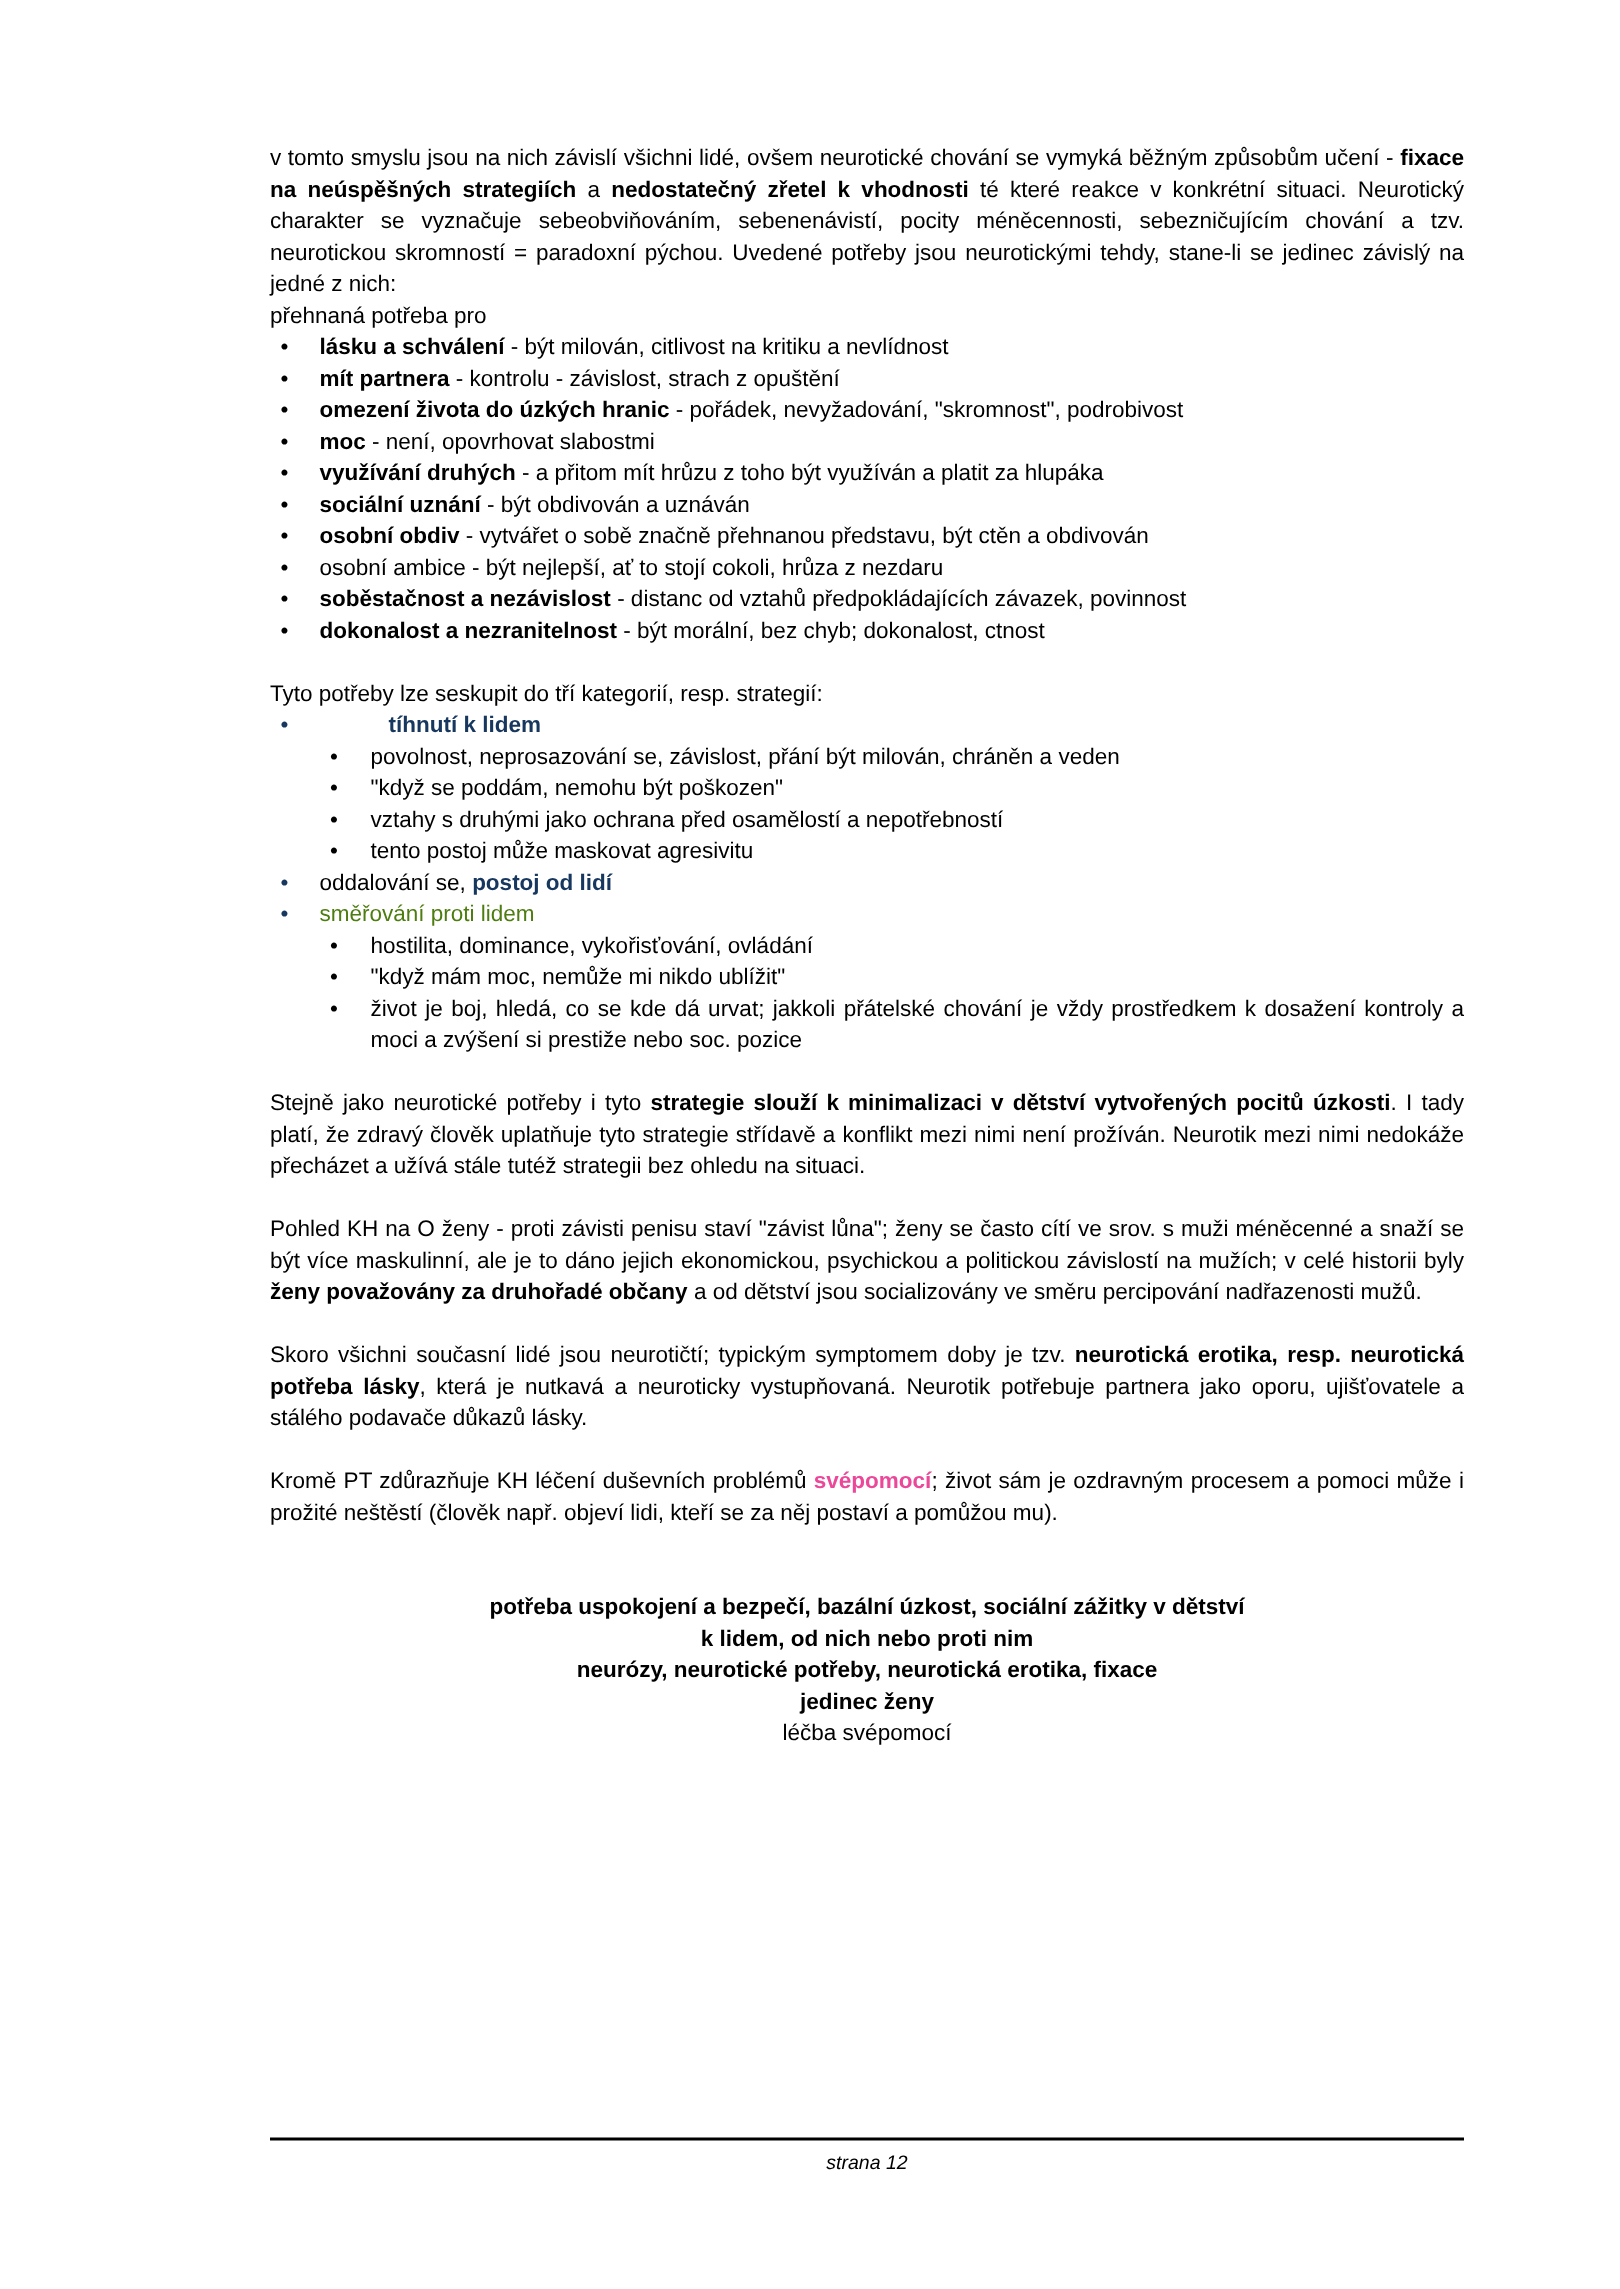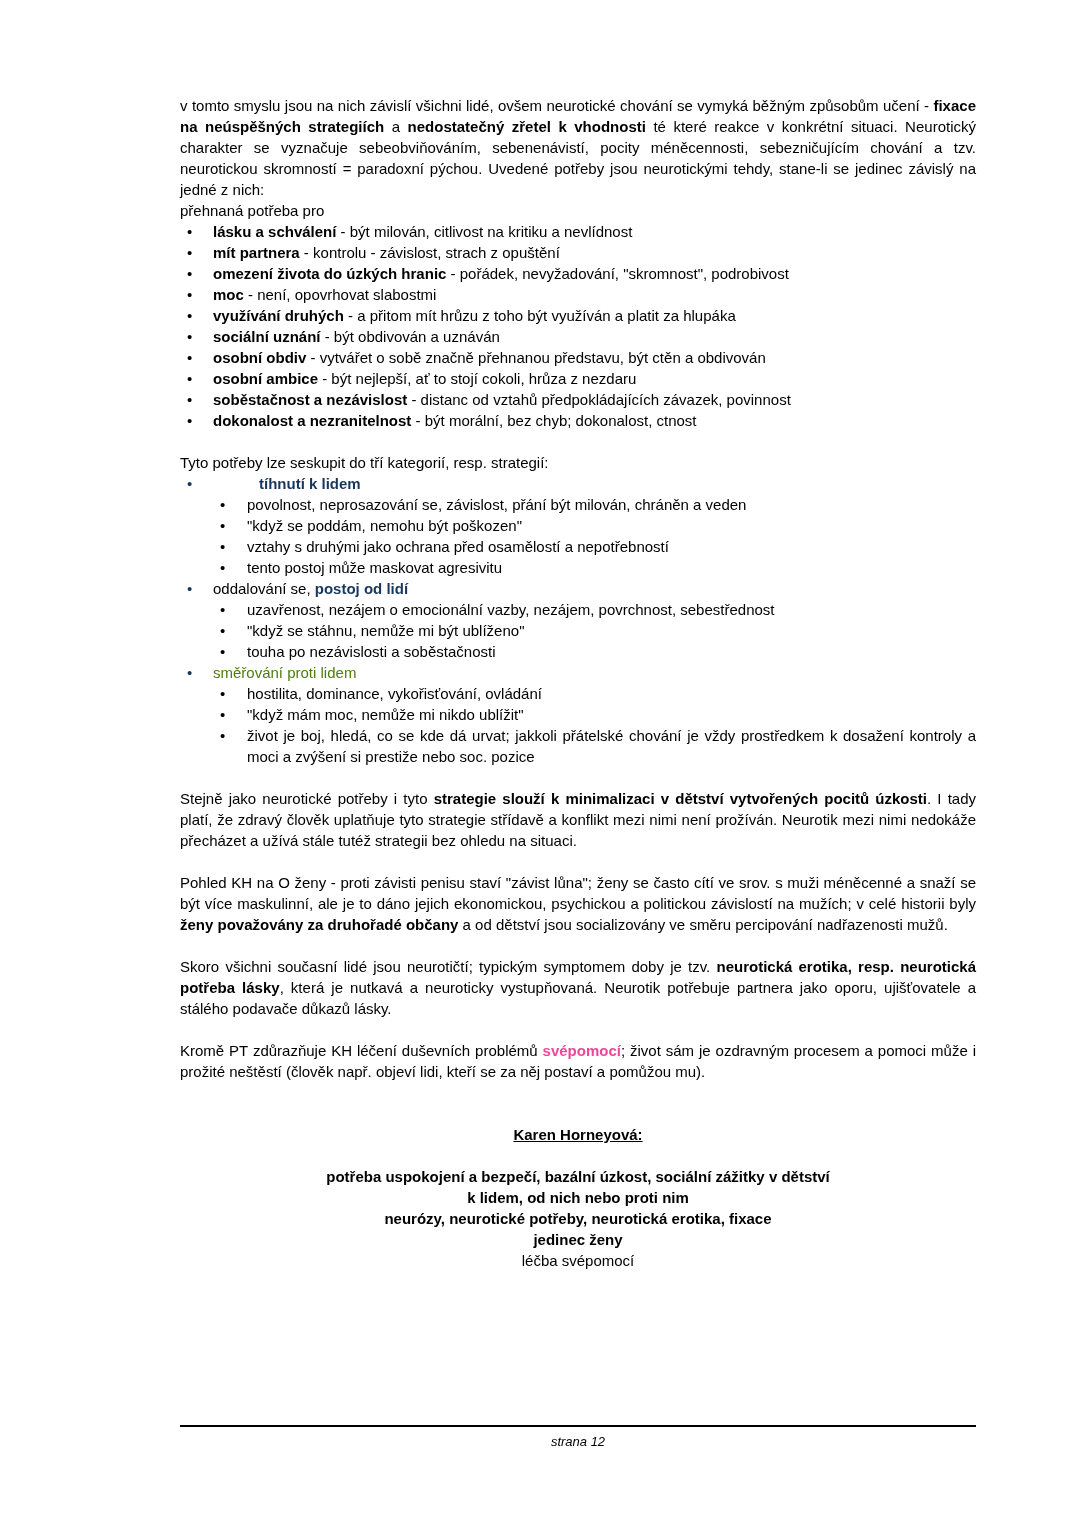--- a/index.html
+++ b/index.html
@@ -58,48 +58,43 @@
       <p class="doc-p"><span>v tomto smyslu jsou na nich závislí všichni lidé, ovšem neurotické chování se vymyká běžným způsobům učení - </span><span style="font-weight: bold;">fixace na neúspěšných strategiích</span><span> a </span><span style="font-weight: bold;">nedostatečný zřetel k vhodnosti</span><span> té které reakce v konkrétní situaci. Neurotický charakter se vyznačuje sebeobviňováním, sebenenávistí, pocity méněcennosti, sebezničujícím chování a tzv. neurotickou skromností = paradoxní pýchou. Uvedené potřeby jsou neurotickými tehdy, stane-li se jedinec závislý na jedné z nich:</span></p>
       <p class="doc-p"><span>přehnaná potřeba pro</span></p>
       <ul class="doc-list" style="margin-bottom: 21px;">
         <li><span style="font-weight: bold;">lásku a schválení</span><span> - být milován, citlivost na kritiku a nevlídnost</span></li>
         <li><span style="font-weight: bold;">mít partnera</span><span> - kontrolu - závislost, strach z opuštění</span></li>
         <li><span style="font-weight: bold;">omezení života do úzkých hranic</span><span> - pořádek, nevyžadování, "skromnost", podrobivost</span></li>
         <li><span style="font-weight: bold;">moc</span><span> - není, opovrhovat slabostmi</span></li>
         <li><span style="font-weight: bold;">využívání druhých</span><span> - a přitom mít hrůzu z toho být využíván a platit za hlupáka</span></li>
         <li><span style="font-weight: bold;">sociální uznání</span><span> - být obdivován a uznáván</span></li>
         <li><span style="font-weight: bold;">osobní obdiv</span><span> - vytvářet o sobě značně přehnanou představu, být ctěn a obdivován</span></li>
-        <li><span style="font-weight: bold;">osobní ambice</span><span> - být nejlepší, ať to stojí cokoli, hrůza z nezdaru</span></li>
+        <li><span style="font-weight: normal;">osobní ambice</span><span> - být nejlepší, ať to stojí cokoli, hrůza z nezdaru</span></li>
         <li><span style="font-weight: bold;">soběstačnost a nezávislost</span><span> - distanc od vztahů předpokládajících závazek, povinnost</span></li>
         <li><span style="font-weight: bold;">dokonalost a nezranitelnost</span><span> - být morální, bez chyb; dokonalost, ctnost</span></li>
       </ul>
       <p class="doc-p"><span>Tyto potřeby lze seskupit do tří kategorií, resp. strategií:</span></p>
       <ul class="doc-list" style="--bullet: #17375E; margin-bottom: 21px;">
         <li><span style="font-weight: bold; color: rgb(23, 55, 94); margin-left: 46px;">tíhnutí k lidem</span><ul class="doc-list">
             <li><span>povolnost, neprosazování se, závislost, přání být milován, chráněn a veden</span></li>
             <li><span>"když se poddám, nemohu být poškozen"</span></li>
             <li><span>vztahy s druhými jako ochrana před osamělostí a nepotřebností</span></li>
             <li><span>tento postoj může maskovat agresivitu</span></li>
           </ul></li>
-        <li><span>oddalování se, </span><span style="font-weight: bold; color: rgb(23, 55, 94);">postoj od lidí</span><ul class="doc-list">
-            <li><span>uzavřenost, nezájem o emocionální vazby, nezájem, povrchnost, sebestřednost</span></li>
-            <li><span>"když se stáhnu, nemůže mi být ublíženo"</span></li>
-            <li><span>touha po nezávislosti a soběstačnosti</span></li>
-          </ul></li>
+        <li><span>oddalování se, </span><span style="font-weight: bold; color: rgb(23, 55, 94);">postoj od lidí</span></li>
         <li><span style="font-weight: normal; color: #4d7c0f;">směřování proti lidem</span><ul class="doc-list">
             <li><span>hostilita, dominance, vykořisťování, ovládání</span></li>
             <li><span>"když mám moc, nemůže mi nikdo ublížit"</span></li>
             <li><span>život je boj, hledá, co se kde dá urvat; jakkoli přátelské chování je vždy prostředkem k dosažení kontroly a moci a zvýšení si prestiže nebo soc. pozice</span></li>
           </ul></li>
       </ul>
       <p class="doc-p" style="margin-bottom: 21px;"><span>Stejně jako neurotické potřeby i tyto </span><span style="font-weight: bold;">strategie slouží k minimalizaci v dětství vytvořených pocitů úzkosti</span><span>. I tady platí, že zdravý člověk uplatňuje tyto strategie střídavě a konflikt mezi nimi není prožíván. Neurotik mezi nimi nedokáže přecházet a užívá stále tutéž strategii bez ohledu na situaci.</span></p>
       <p class="doc-p" style="margin-bottom: 21px;"><span>Pohled KH na O ženy - proti závisti penisu staví "závist lůna"; ženy se často cítí ve srov. s muži méněcenné a snaží se být více maskulinní, ale je to dáno jejich ekonomickou, psychickou a politickou závislostí na mužích; v celé historii byly </span><span style="font-weight: bold;">ženy považovány za druhořadé občany</span><span> a od dětství jsou socializovány ve směru percipování nadřazenosti mužů.</span></p>
       <p class="doc-p" style="margin-bottom: 21px;"><span>Skoro všichni současní lidé jsou neurotičtí; typickým symptomem doby je tzv. </span><span style="font-weight: bold;">neurotická erotika, resp. neurotická potřeba lásky</span><span>, která je nutkavá a neuroticky vystupňovaná. Neurotik potřebuje partnera jako oporu, ujišťovatele a stálého podavače důkazů lásky.</span></p>
       <p class="doc-p" style="margin-bottom: 42px;"><span>Kromě PT zdůrazňuje KH léčení duševních problémů </span><span style="font-weight: bold; color: #ec4899;">svépomocí</span><span>; život sám je ozdravným procesem a pomoci může i prožité neštěstí (člověk např. objeví lidi, kteří se za něj postaví a pomůžou mu).</span></p>
-      <p class="doc-p" style="text-align: center; margin-bottom: 21px;"><span style="font-weight: bold; text-decoration: underline;">Karen Horneyová:</span></p>
       <p class="doc-p" style="text-align: center;"><span style="font-weight: bold;">potřeba uspokojení a bezpečí, bazální úzkost, sociální zážitky v dětství</span></p>
       <p class="doc-p" style="text-align: center;"><span style="font-weight: bold;">k lidem, od nich nebo proti nim</span></p>
       <p class="doc-p" style="text-align: center;"><span style="font-weight: bold;">neurózy, neurotické potřeby, neurotická erotika, fixace</span></p>
       <p class="doc-p" style="text-align: center;"><span style="font-weight: bold;">jedinec ženy</span></p>
       <p class="doc-p" style="text-align: center;"><span style="font-weight: normal;">léčba svépomocí</span></p>
     </div>
   <div class="footer">
     <div class="rule"></div>
     <div class="footer-label">strana 12</div>
   </div>

